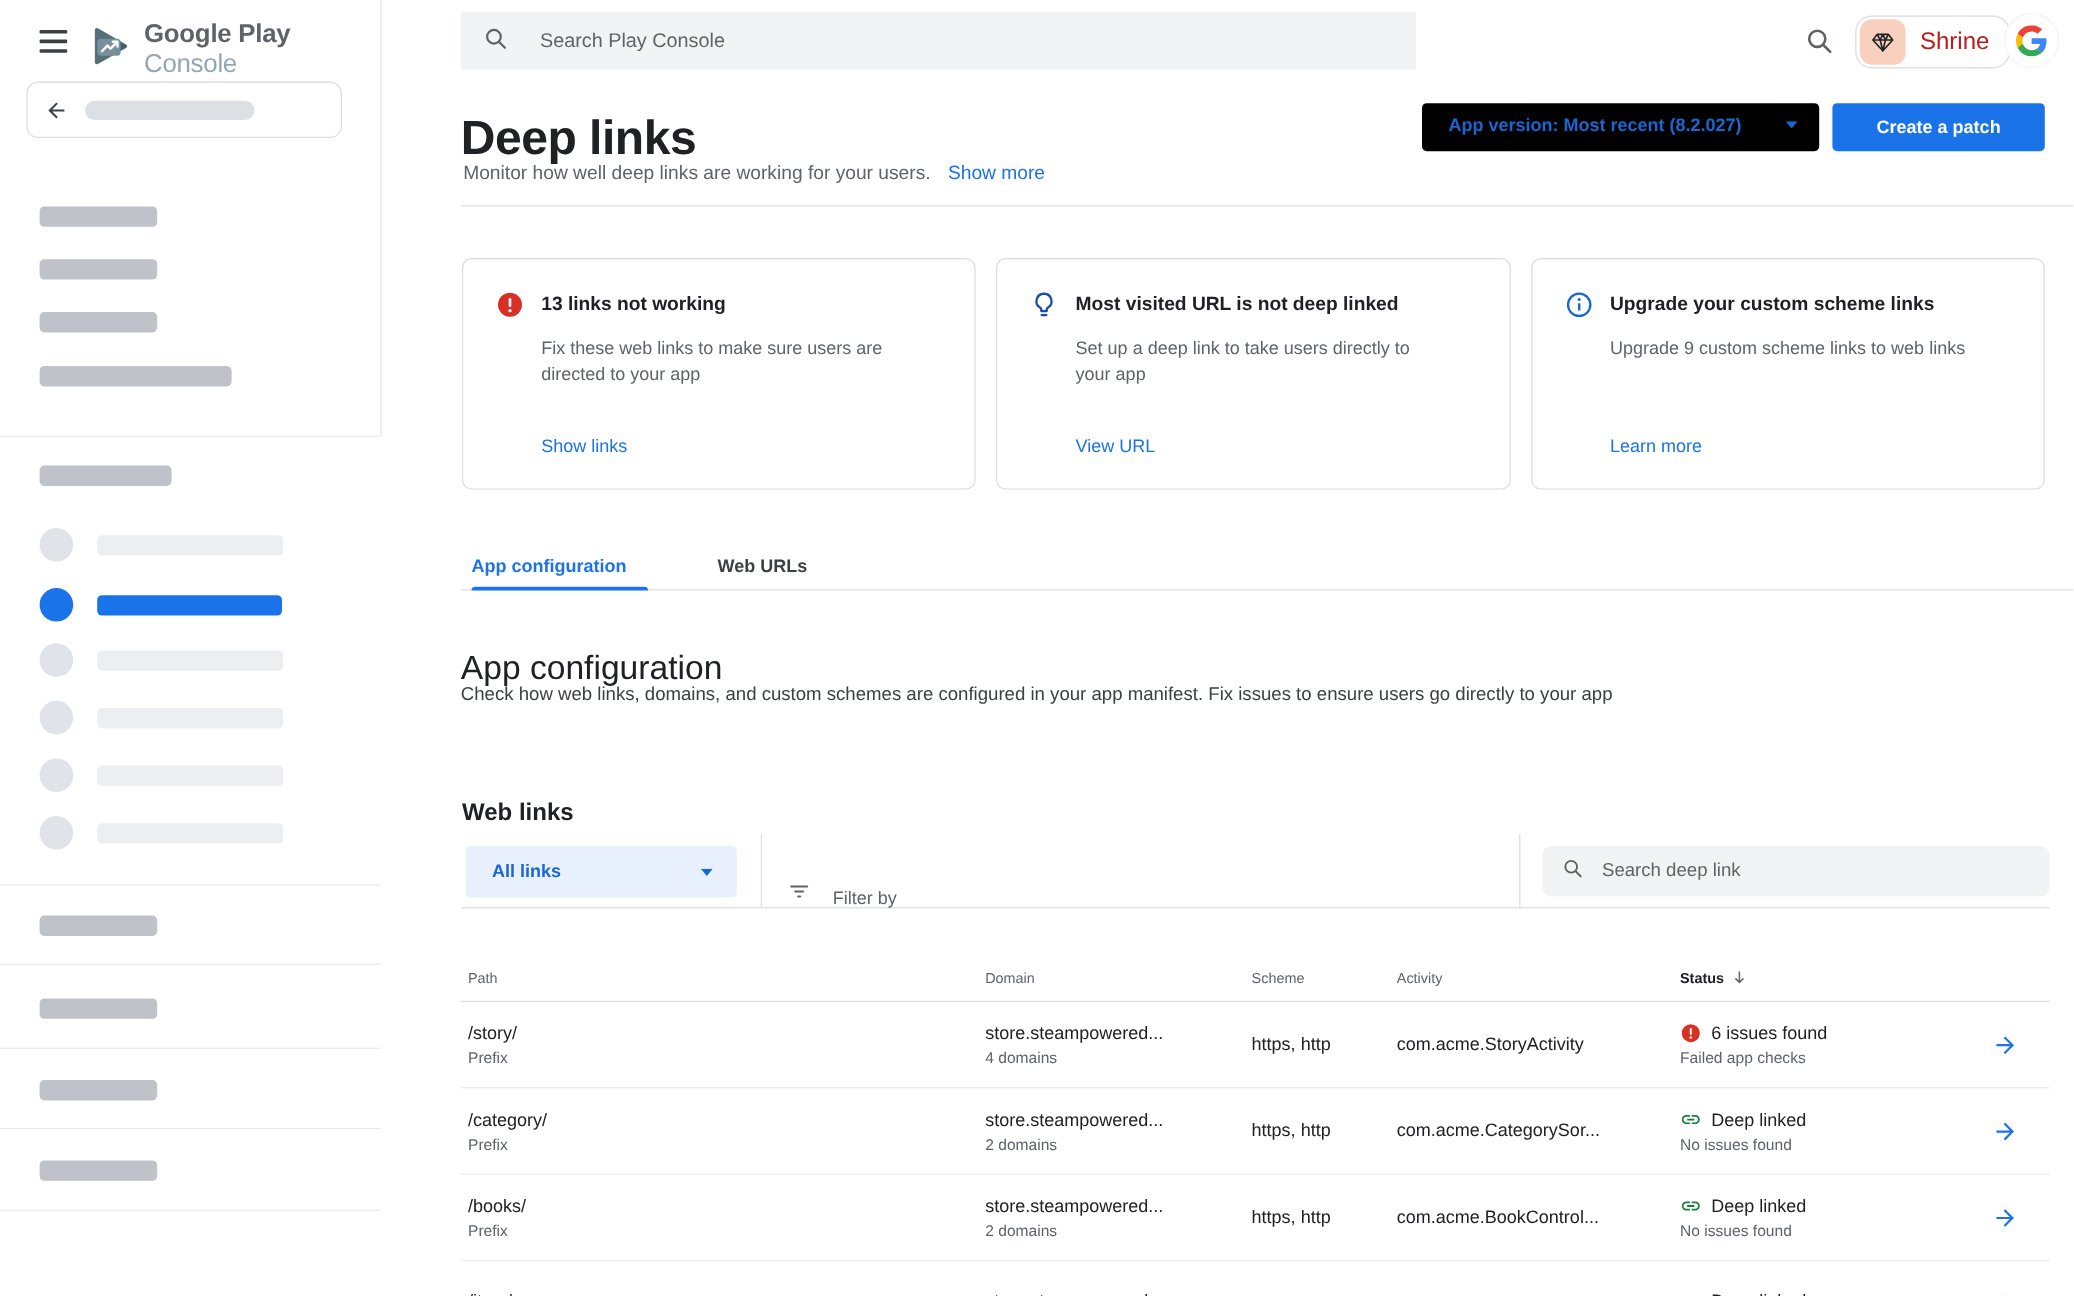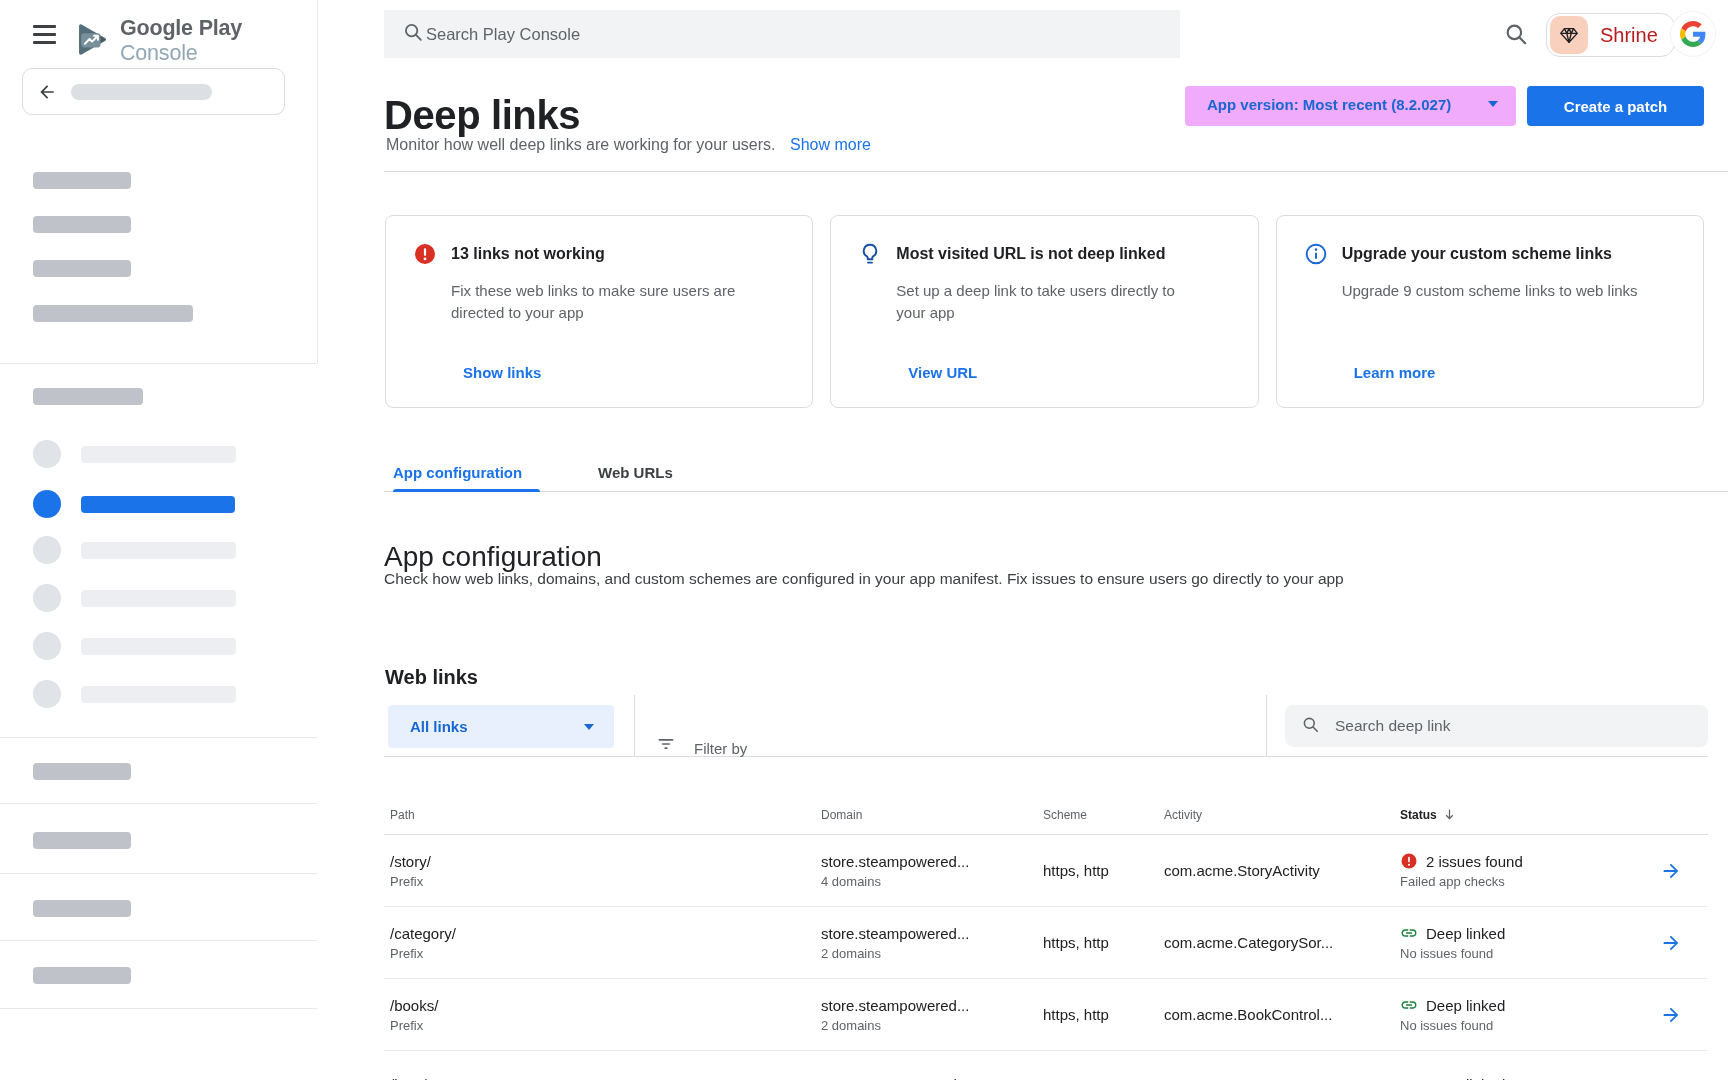--- a/index.html
+++ b/index.html
@@ -27,37 +27,37 @@
   .logo-brand { color:#5f6368; font-weight:600; }
   .logo-suffix { color:#91a7b3; font-weight:400; }
 
   .back-box { position:absolute; left:22px; top:68px; width:263px; height:47px; border:1px solid #dadce0; border-radius:10px; }
   .back-arrow { position:absolute; left:14px; top:13px; width:20px; height:20px; }
   .back-skel { position:absolute; left:48px; top:15px; width:141px; height:16px; border-radius:8px; background:#dcdfe3; }
 
   
   .main { position:absolute; left:318px; top:0; width:1410px; height:1080px; }
 
-  .pc-search { position:absolute; left:66px; top:10px; width:796px; height:48px; background:#f1f3f4; border-radius:1px; display:flex; align-items:center; gap:0; padding:0 18px; }
+  .pc-search { position:absolute; left:66px; top:10px; width:796px; height:48px; background:#f1f3f4; border-radius:1px; display:flex; align-items:center; gap:24px; padding:0 18px; }
   .pc-search input, .dl-search input { border:none; outline:none; background:transparent; flex:1; font-family:inherit; color:#202124; }
   .pc-search input { font-size:16.5px; }
   input::placeholder { color:#5f6368; opacity:1; }
 
   .tr-search { position:absolute; left:1185px; top:21px; width:26px; height:26px; cursor:pointer; }
   .app-chip { position:absolute; left:1228px; top:13px; height:44px; border:1px solid #dadce0; border-radius:14px; background:#fff; display:flex; align-items:center; padding:3px 16px 3px 3px; gap:12px; cursor:pointer; }
   .app-chip-icon { width:38px; height:38px; border-radius:10px; background:#f9d0bd; display:flex; align-items:center; justify-content:center; }
   .app-chip-label { font-size:20px; color:#b91c1c;text-align:right; }
   .g-avatar { position:absolute; left:1353px; top:12px; width:44px; height:44px; border-radius:50%; background:#fff; box-shadow:0 0 0 1px #f1f3f4; display:flex; align-items:center; justify-content:center; cursor:pointer; }
 
   .page-title { position:absolute; left:66px; top:66px; font-size:40px; font-weight:600; letter-spacing:-0.4px; color:#202124; }
   .subtitle-row { position:absolute; left:68px; top:136px; font-size:16px; color:#5f6368; }
-  .link-blue { color:#1a73e8; font-weight:700; text-decoration:none; cursor:pointer;margin-left:12px; }
+  .link-blue { color:#1a73e8; font-weight:400; text-decoration:none; cursor:pointer; }
   .subtitle-row .link-blue { margin-left:10px; font-weight:400; }
 
-  .version-chip { position:absolute; left:867px; top:86px; width:331px; height:40px; background:#f0abfc; border-radius:4px; display:flex; align-items:center; padding:0 18px 4px 22px; color:#1967d2; font-size:15px; font-weight:700; cursor:pointer; }
+  .version-chip { position:absolute; left:867px; top:86px; width:331px; height:40px; background:#000000; border-radius:4px; display:flex; align-items:center; padding:0 18px 4px 22px; color:#1967d2; font-size:15px; font-weight:700; cursor:pointer; }
   .caret { width:10px; height:6px; margin-left:auto; }
   .btn-primary { position:absolute; left:1209px; top:86px; width:177px; height:40px; background:#1a73e8; border:none; border-radius:4px; color:#fff; font-size:15px; font-weight:700; font-family:inherit; cursor:pointer; }
 
   .header-divider { position:absolute; left:66px; right:0; top:171px; height:1px; background:#dadce0; }
 
   .cards { position:absolute; left:67px; top:215px; width:1319px; display:flex; gap:17px; }
   .card { flex:1; height:193px; border:1px solid #dadce0; border-radius:8px; position:relative; padding:26px 28px 0 27px; background:#fff; }
   .card-head { display:flex; gap:14px; align-items:flex-start; }
   .card-icon { width:24px; height:24px; flex:none; }
   .card-title { font-size:16px; font-weight:700; color:#202124; padding-top:3px; }
@@ -333,21 +333,21 @@
         </div>
       <div class="cmain">https, http</div>
       <div class="cmain">com.acme.StoryActivity</div>
       <div>
         <div class="status-main">
           <svg class="sicon" viewBox="0 0 24 24">
               <circle cx="12" cy="12" r="10" fill="#d93025"></circle>
               <rect x="10.9" y="6.3" width="2.2" height="7.6" rx="1.1" fill="#fff"></rect>
               <circle cx="12" cy="16.9" r="1.4" fill="#fff"></circle>
             </svg>
-          <span>2 issues found</span>
+          <span>6 issues found</span>
         </div>
         <div class="csub">Failed app checks</div>
       </div>
       <svg class="row-arrow" viewBox="0 0 24 24" fill="#1a73e8">
           <path d="M12 4l-1.41 1.41L16.17 11H4v2h12.17l-5.58 5.59L12 20l8-8z"></path>
         </svg>
     </div>
 
     <div class="tgrid trow">
       <div>

